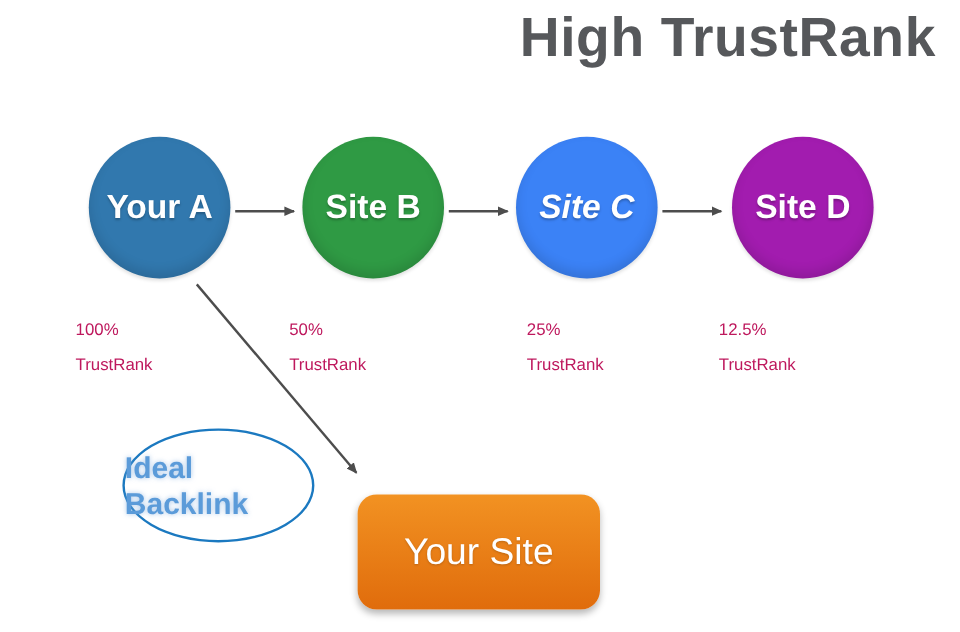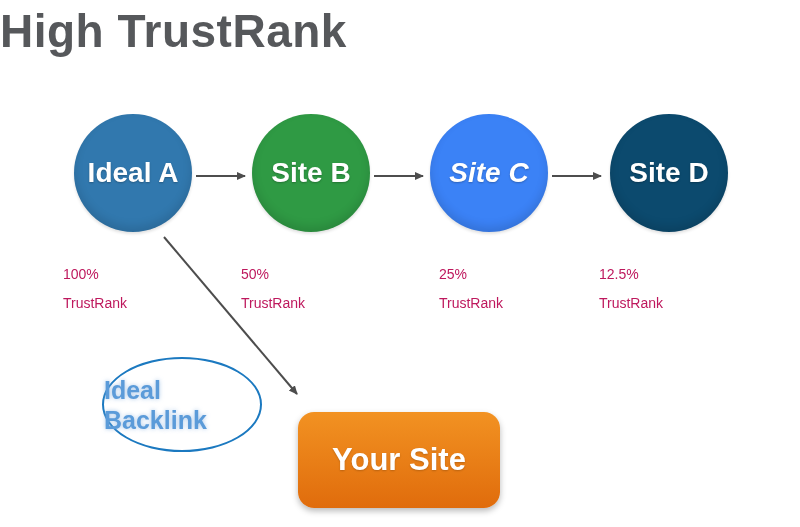--- a/index.html
+++ b/index.html
@@ -13,21 +13,21 @@
     width: 800px;
     height: 527px;
     background: #ffffff;
     overflow: hidden;
   }
   .title {
     position: absolute;
     top: 4px;
     left: 0;
     width: 780px;
-    text-align: left;
+    text-align: right;
     font-size: 46px;
     font-weight: 600;
     letter-spacing: 0.5px;
     color: #56585b;
   }
   .arrow-layer {
     position: absolute;
     inset: 0;
     width: 800px;
     height: 527px;
@@ -101,21 +101,21 @@
     border-radius: 16px;
     display: flex;
     align-items: center;
     justify-content: center;
     z-index: 2;
     box-shadow: 0 3px 6px rgba(0,0,0,0.28);
   }
   .your-site span {
     color: #ffffff;
     font-size: 31px;
-    font-weight: bold;
+    font-weight: normal;
     text-shadow: 0 1px 2px rgba(0,0,0,0.2);
   }
 </style>
 </head>
 <body>
 
 <div class="canvas">
 
   <div class="title">High TrustRank</div>
 
@@ -125,29 +125,29 @@
         <path d="M0,0 L9,4 L0,8 z" fill="#4d4d4d"></path>
       </marker>
     </defs>
     <line x1="196" y1="176" x2="245" y2="176" stroke="#4d4d4d" stroke-width="2" marker-end="url(#ah)"></line>
     <line x1="374" y1="176" x2="423" y2="176" stroke="#4d4d4d" stroke-width="2" marker-end="url(#ah)"></line>
     <line x1="552" y1="176" x2="601" y2="176" stroke="#4d4d4d" stroke-width="2" marker-end="url(#ah)"></line>
     <line x1="164" y1="237" x2="297" y2="394" stroke="#4d4d4d" stroke-width="2" marker-end="url(#ah)"></line>
   </svg>
 
   <div class="site-circle circle-a" style="background-color: rgb(49, 120, 174);">
-    <span class="site-label">Ideal A</span>
+    <span class="site-label">Your A</span>
   </div>
   <div class="site-circle circle-b" style="background-color: rgb(47, 154, 68);">
     <span class="site-label">Site B</span>
   </div>
   <div class="site-circle circle-c" style="background-color: #3b82f6; font-style: italic;">
     <span class="site-label">Site C</span>
   </div>
-  <div class="site-circle circle-d" style="background-color: #0c4a6e;">
+  <div class="site-circle circle-d" style="background-color: #a21caf;">
     <span class="site-label">Site D</span>
   </div>
 
   <div class="trust-label trust-a">
     <div>100%</div>
     <div>TrustRank</div>
   </div>
   <div class="trust-label trust-b">
     <div>50%</div>
     <div>TrustRank</div>

